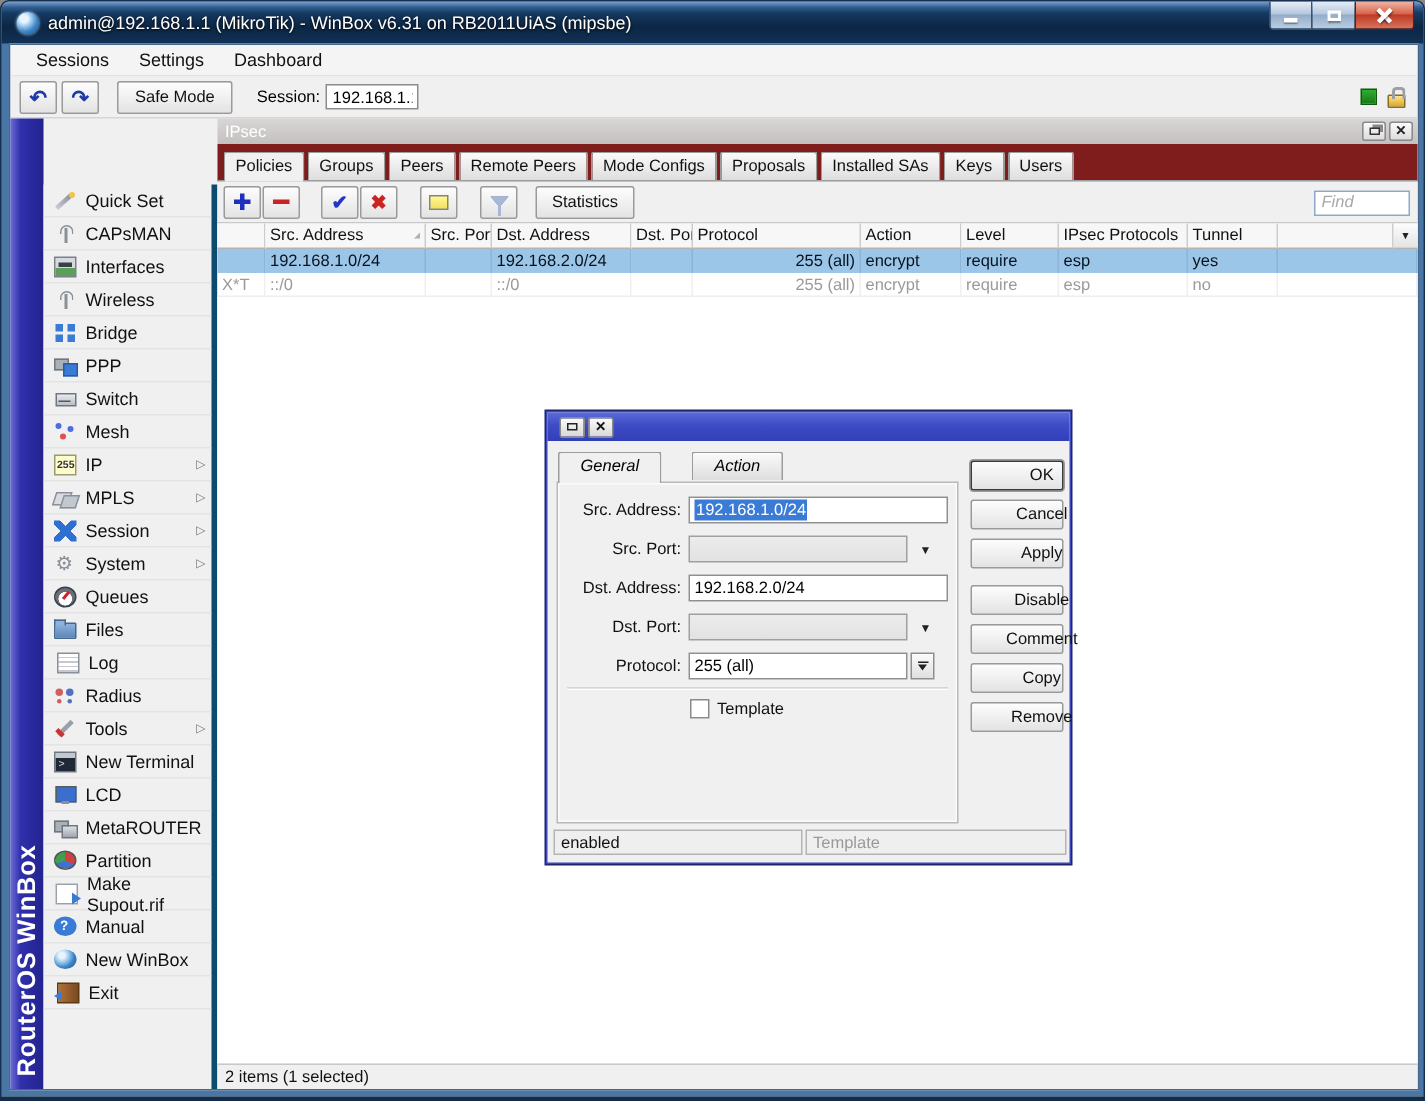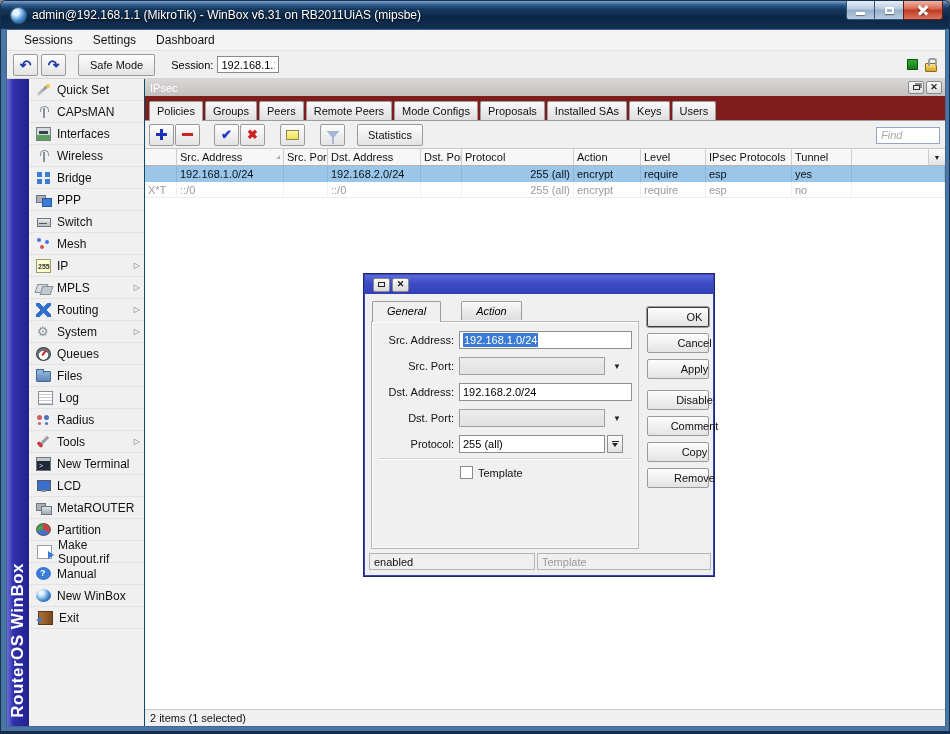--- a/index.html
+++ b/index.html
@@ -40,21 +40,21 @@
   .sessinput{width:62px;height:17px;border:1px solid #8a8a8a;font-size:11px;padding:0 3px;font-family:inherit;background:#fff;}
   .tb-right{margin-left:auto;display:flex;align-items:center;gap:7px;}
   .greensq{width:11px;height:11px;background:linear-gradient(#2fae2f,#187818);border:1px solid #0e5a0e;}
   .padlock{width:12px;height:9px;background:linear-gradient(#ffe48a,#d9a520);border:1px solid #8a6d1f;border-radius:1px;position:relative;margin-top:5px;}
   .padlock::before{content:"";position:absolute;top:-6px;left:2px;width:5px;height:6px;border:2px solid #9aa0a8;border-bottom:none;border-radius:3px 3px 0 0;}
   .main{flex:1;display:flex;min-height:0;}
   
   .band{width:22px;background:linear-gradient(90deg,#6b6bd8 0,#3030ac 30%,#22228e 100%);display:flex;flex-direction:column;justify-content:flex-end;align-items:center;padding-bottom:8px;}
   .bandtext{writing-mode:vertical-rl;transform:rotate(180deg);color:#fff;font-size:17px;font-weight:bold;letter-spacing:.5px;white-space:nowrap;}
   
-  .sidebar{width:116px;background:#f0f0f0;border-right:1px solid #0c4a6e;overflow:hidden;}
+  .sidebar{width:116px;background:#f0f0f0;border-right:4px solid #0c4a6e;overflow:hidden;margin-top:44px;}
   .sitem{height:22px;display:flex;align-items:center;gap:6px;padding:0 4px 0 7px;border-bottom:1px solid #e3e3e3;font-size:12px;color:#111;}
   .sitem .arrow{margin-left:auto;color:#777;font-size:8px;}
   .ic{width:15px;height:14px;flex:0 0 15px;position:relative;display:inline-block;}
   .ic::before,.ic::after{content:"";position:absolute;}
   .ic-wand::before{left:0;top:6px;width:13px;height:3px;background:linear-gradient(90deg,#c9ced6,#8a9098);transform:rotate(-42deg);}
   .ic-wand::after{right:1px;top:1px;width:4px;height:4px;background:#f4c542;border-radius:50%;}
   .ic-antenna::before{left:4px;top:1px;width:7px;height:5px;border:1px solid #8a9098;border-bottom:none;border-radius:5px 5px 0 0;}
   .ic-antenna::after{left:7px;top:3px;width:2px;height:10px;background:#8a9098;box-shadow:2px 9px 0 -1px #3aa03a;}
   .ic-card{background:linear-gradient(#d5dae0 55%,#5aa05a 55%);border:1px solid #7a8088;}
   .ic-card::before{left:2px;top:3px;width:9px;height:3px;background:#3a4048;}
@@ -258,21 +258,21 @@
             <span>IP</span>
             <span class="arrow">▷</span>
           </div>
         <div class="sitem">
             <span class="ic ic-mpls"></span>
             <span>MPLS</span>
             <span class="arrow">▷</span>
           </div>
         <div class="sitem">
             <span class="ic ic-routing"></span>
-            <span>Routing</span>
+            <span>Session</span>
             <span class="arrow">▷</span>
           </div>
         <div class="sitem">
             <span class="ic ic-gear"></span>
             <span>System</span>
             <span class="arrow">▷</span>
           </div>
         <div class="sitem">
             <span class="ic ic-gauge"></span>
             <span>Queues</span>

